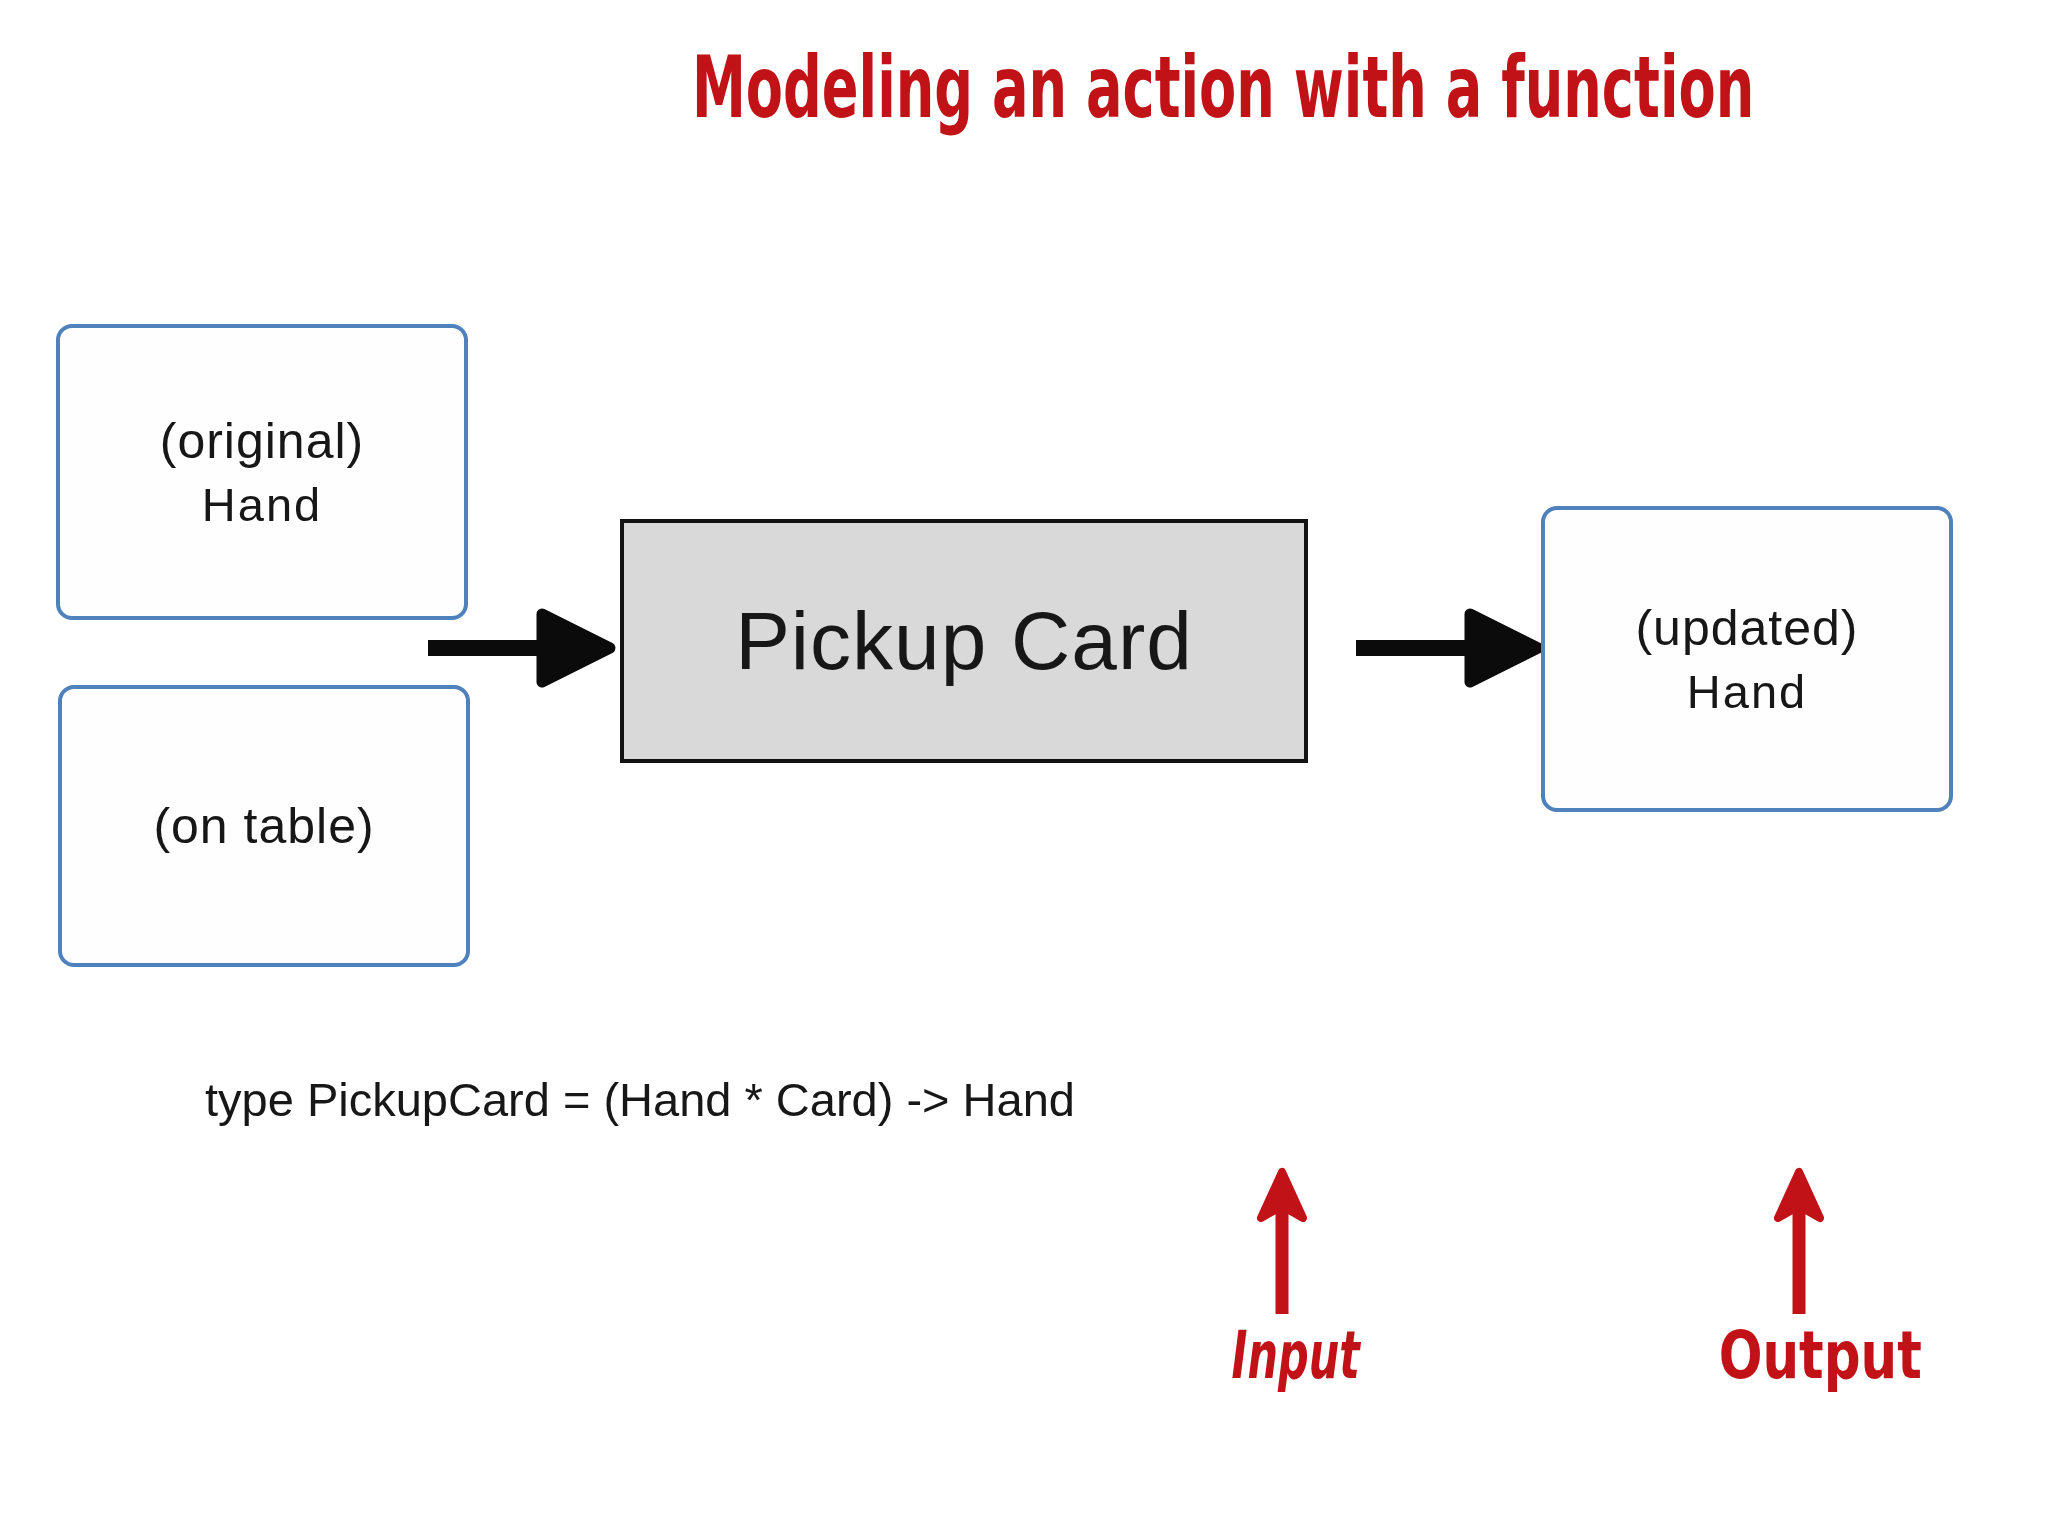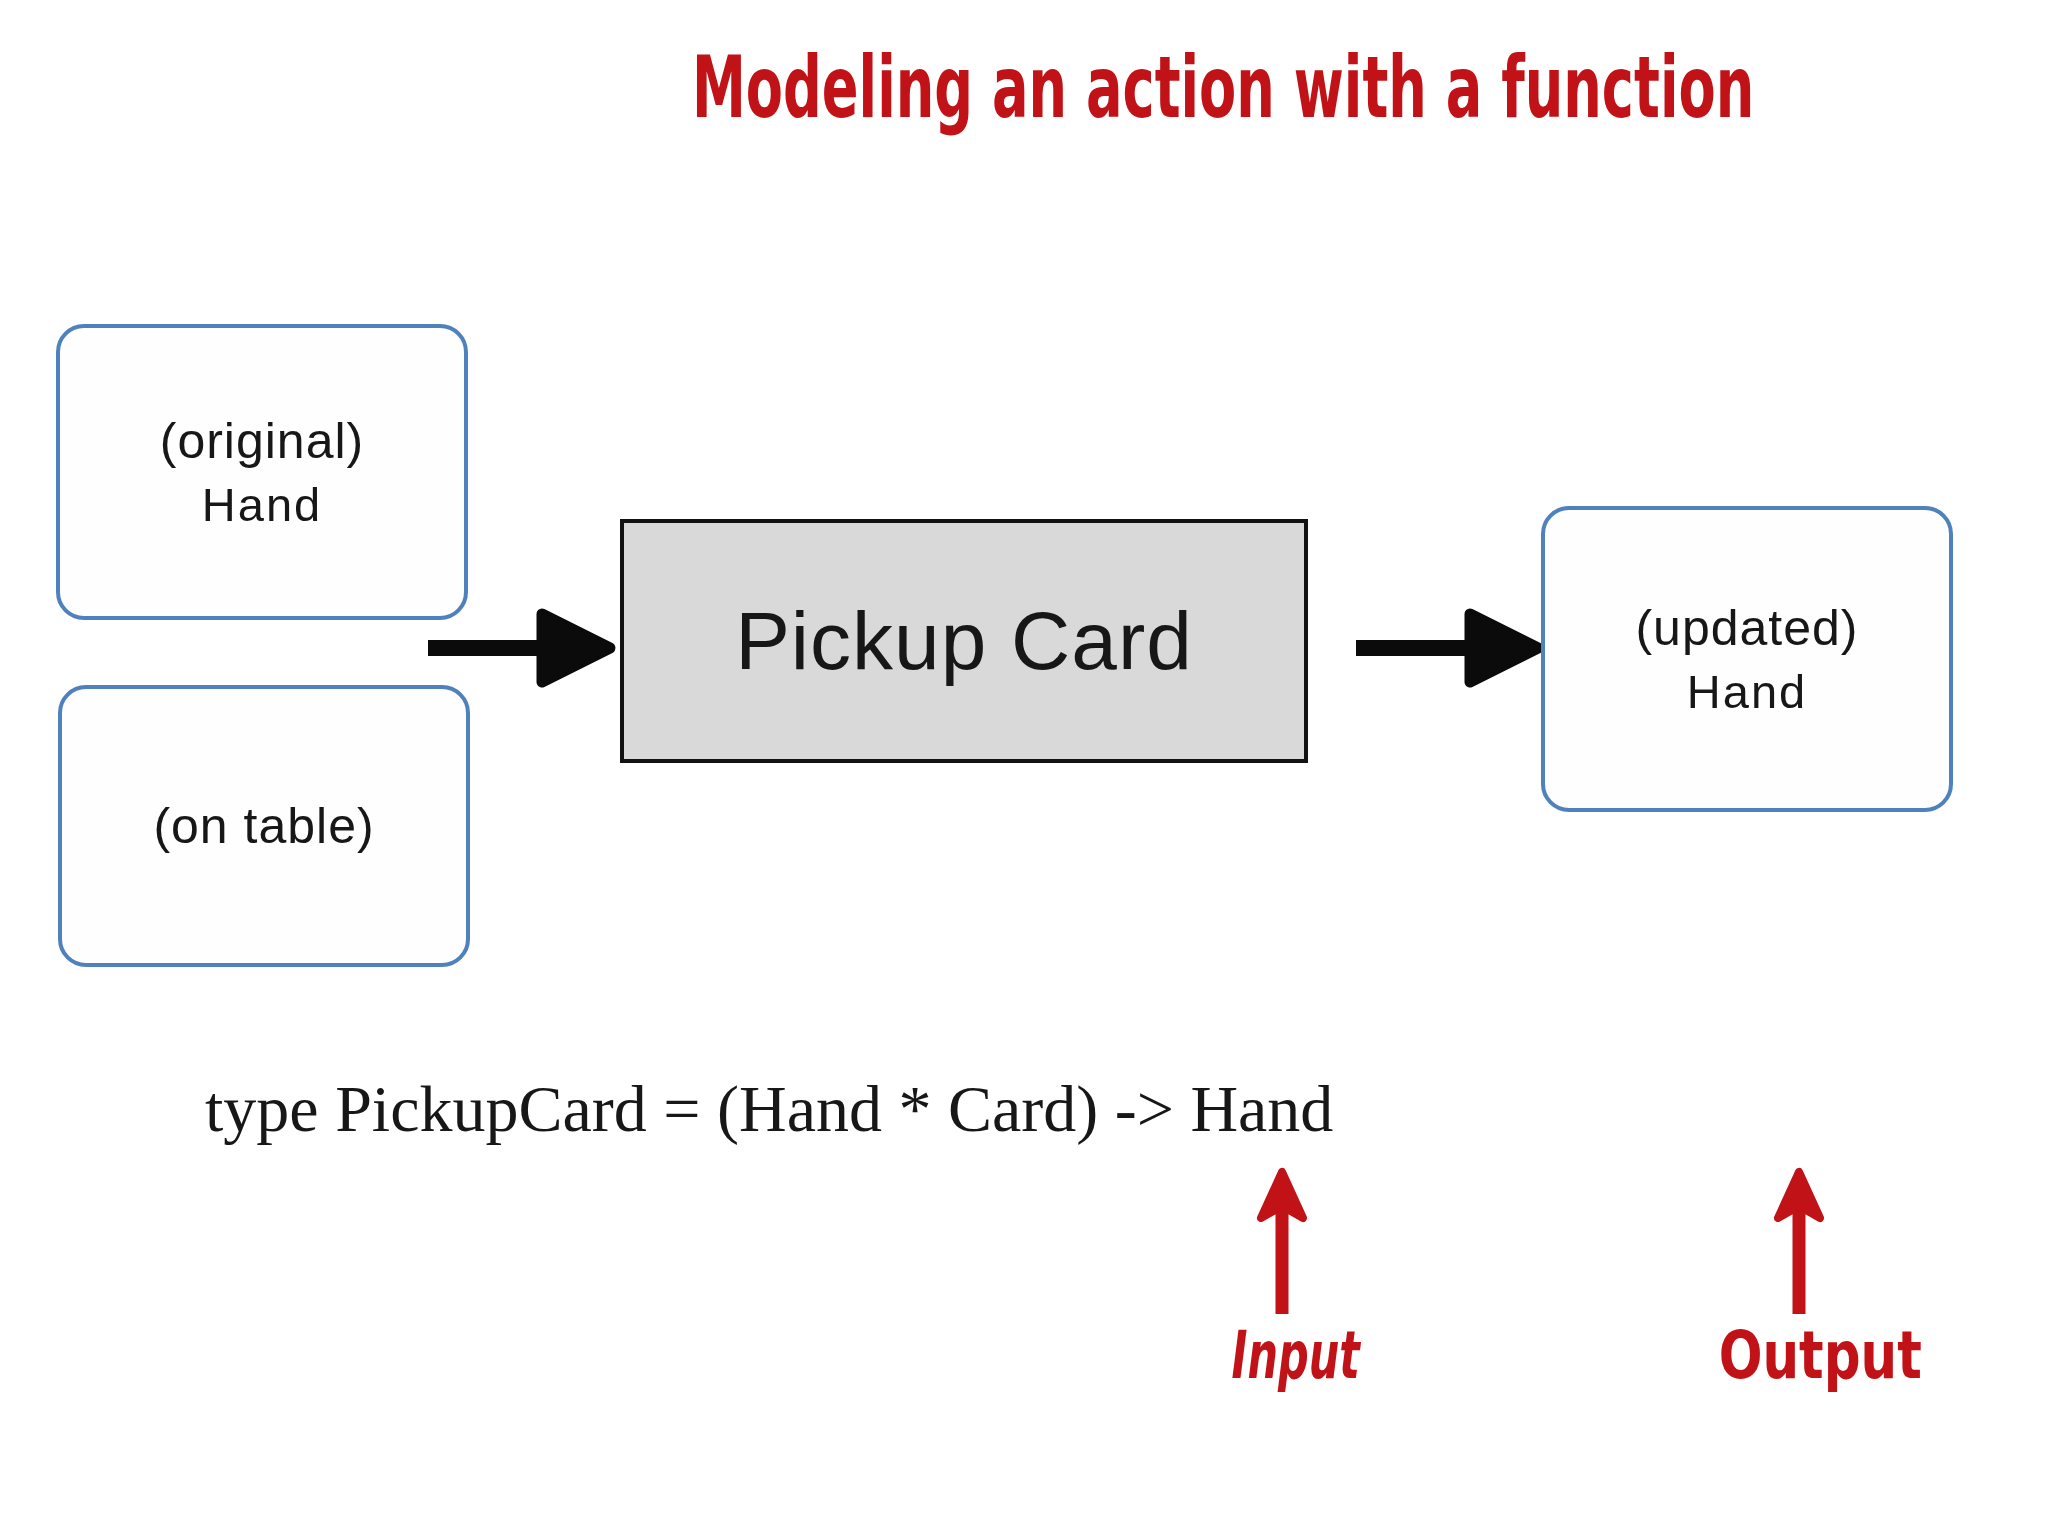--- a/index.html
+++ b/index.html
@@ -37,21 +37,21 @@
   .title-text {
     font-size: 86px;
     line-height: 1.15;
   }
 
   
   .type-box {
     position: absolute;
     box-sizing: border-box;
     border: 4px solid var(--box-border-blue, #4f81bd);
-    border-radius: 28px;
+    border-radius: 16px;
     background: #fefefe;
     display: flex;
     flex-direction: column;
     align-items: center;
     justify-content: center;
     gap: 10px;
     text-align: center;
   }
   .box-hand    { left: 56px;   top: 324px; width: 412px; height: 296px; }
   .box-card    { left: 58px;   top: 685px; width: 412px; height: 282px; }
@@ -93,22 +93,22 @@
     height: 90px;
   }
   .arrow-left  { left: 424px;  top: 603px; }
   .arrow-right { left: 1352px; top: 603px; }
 
   
   .code-line {
     position: absolute;
     left: 205px;
     top: 1076px;
-    font-family: Liberation Serif, serif;
-    font-size: 66px;
+    font-family: Liberation Sans, sans-serif;
+    font-size: 47px;
     line-height: 1;
     white-space: pre;
     color: var(--text-black, #171717);
   }
 
   
   .callout-arrow {
     position: absolute;
     width: 64px;
     height: 154px;

